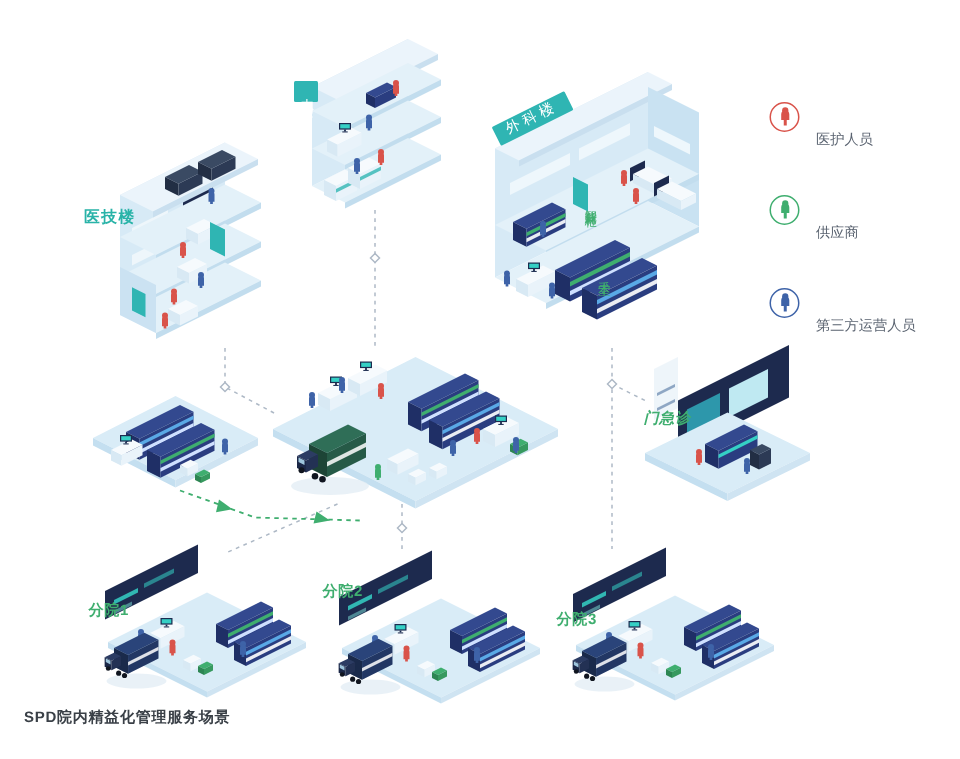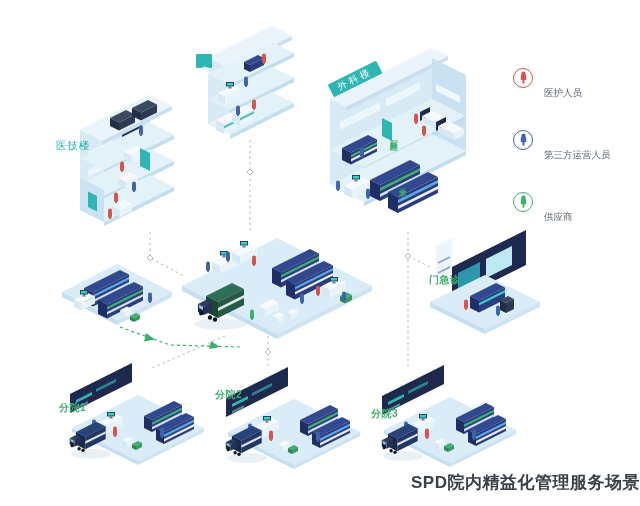--- a/index.html
+++ b/index.html
@@ -17,33 +17,33 @@
   .scr{fill:#1d2a4e}.teal{fill:#2fb5b3}
   .stA{fill:#5aa9e6}.stB{fill:#cfe0ff}.stG{fill:#3fae6f}.stW{fill:#fff;opacity:.9}.stT{fill:#35d0c5}
   .dash{stroke:#aeb9c6;stroke-width:1;stroke-dasharray:2.5 3;fill:none}
   .gdash{stroke:#3fae6f;stroke-width:1.2;stroke-dasharray:3 3;fill:none}
   .node{fill:#fff;stroke:#aeb9c6;stroke-width:1}
   .pr{color:#d9534a}.pb{color:#3e63a8}.pg{color:#3fae6f}
 
   
   .ov{position:absolute;white-space:nowrap;line-height:1.1;}
   .v{writing-mode:vertical-rl;text-orientation:upright;}
-  .t-teal{color:#29b3a8;font-weight:normal;font-size:10.5px;letter-spacing:1px;}
+  .t-teal{color:#29b3a8;font-weight:bold;font-size:10.5px;letter-spacing:1px;}
   .t-green{color:#3fae6f;font-weight:bold;font-size:10px;letter-spacing:.5px;}
   .t-green-sm{color:#3fae6f;font-size:8px;letter-spacing:1px;}
   .banner-v{background:#2fb5b3;color:#fff;font-size:9px;padding:4px 3px;letter-spacing:2px;border-radius:1px;}
   .banner-r{background:#2fb5b3;color:#fff;font-size:9.5px;padding:2px 8px;letter-spacing:3px;
             transform:rotate(-26.5deg);transform-origin:0 50%;border-radius:1px;}
   .legend{position:absolute;left:513px;top:55px;}
   .legend-item{display:flex;align-items:center;margin-bottom:17px;}
   .legend-icon{width:18px;height:18px;border-radius:50%;border:1px solid;display:flex;align-items:center;
                justify-content:center;margin-right:11px;background:#fff;flex:0 0 auto;}
   .legend-label{font-size:9.5px;color:#5a6370;margin-top:32px;}
-  .caption{position:absolute;left:0;right:0;top:471px;text-align:right;font-size:17px;font-weight:600;
-           color:#3a4047;letter-spacing:.5px;}
+  .caption{position:absolute;left:0;right:0;top:471px;text-align:left;font-size:10px;font-weight:600;
+           color:#3a4047;letter-spacing:.5px;padding-left:16px;}
 </style>
 </head>
 <body>
 
 <div class="stage">
 
 <svg class="scene" width="640" height="506" viewBox="0 0 640 506">
   <defs>
     <g id="man">
       <circle cx="0" cy="-8.6" r="2" fill="currentColor"></circle>
@@ -410,51 +410,51 @@
 <div class="ov t-teal" style="left:56px;top:140px;">医技楼</div>
 
 <div class="ov v banner-v" style="left:196px;top:54px;">内科楼</div>
 
 <div class="ov banner-r" style="left:331px;top:84px;">外科楼</div>
 
 <div class="ov v t-green-sm" style="left:388px;top:133px;">智能耗材柜</div>
 
 <div class="ov v t-green-sm" style="left:397px;top:181px;">手术室</div>
 
-<div class="ov t-green" style="left:429px;top:274px;">门急诊</div>
+<div class="ov t-green" style="left:429px;top:274px;font-style:italic;">门急诊</div>
 
 <div class="ov t-green" style="left:59px;top:402px;">分院1</div>
 <div class="ov t-green" style="left:215px;top:389px;">分院2</div>
 <div class="ov t-green" style="left:371px;top:408px;">分院3</div>
 
 <div class="legend">
   <div class="legend-item">
     <span class="legend-icon c-red" style="color:#d9534a;">
       <svg width="11" height="13" viewBox="0 0 11 13" fill="currentColor">
         <circle cx="5.5" cy="2.6" r="2.1"></circle>
         <path d="M2.8,5.4 a2.7,2.7 0 0 1 5.4,0 l0,3.6 -1.7,0 0,3.6 -2,0 0,-3.6 -1.7,0 z"></path>
       </svg>
     </span>
     <span class="legend-label">医护人员</span>
   </div>
   <div class="legend-item">
+    <span class="legend-icon" style="color:#3fae6f;">
+      <svg width="11" height="13" viewBox="0 0 11 13" fill="currentColor">
+        <circle cx="5.5" cy="2.6" r="2.1"></circle>
+        <path d="M2.8,5.4 a2.7,2.7 0 0 1 5.4,0 l0,3.6 -1.7,0 0,3.6 -2,0 0,-3.6 -1.7,0 z"></path>
+      </svg>
+    </span>
+    <span class="legend-label">供应商</span>
+  </div>
+  <div class="legend-item">
     <span class="legend-icon" style="color:#3e63a8;">
       <svg width="11" height="13" viewBox="0 0 11 13" fill="currentColor">
         <circle cx="5.5" cy="2.6" r="2.1"></circle>
         <path d="M2.8,5.4 a2.7,2.7 0 0 1 5.4,0 l0,3.6 -1.7,0 0,3.6 -2,0 0,-3.6 -1.7,0 z"></path>
       </svg>
     </span>
     <span class="legend-label">第三方运营人员</span>
   </div>
-  <div class="legend-item">
-    <span class="legend-icon" style="color:#3fae6f;">
-      <svg width="11" height="13" viewBox="0 0 11 13" fill="currentColor">
-        <circle cx="5.5" cy="2.6" r="2.1"></circle>
-        <path d="M2.8,5.4 a2.7,2.7 0 0 1 5.4,0 l0,3.6 -1.7,0 0,3.6 -2,0 0,-3.6 -1.7,0 z"></path>
-      </svg>
-    </span>
-    <span class="legend-label">供应商</span>
-  </div>
 </div>
 
 <div class="caption">SPD院内精益化管理服务场景</div>
 
 </div>
 
 </body></html>

